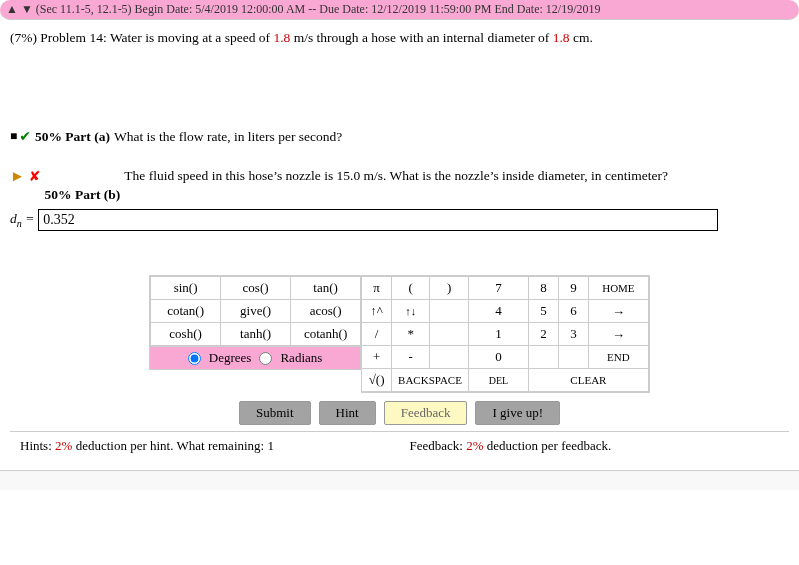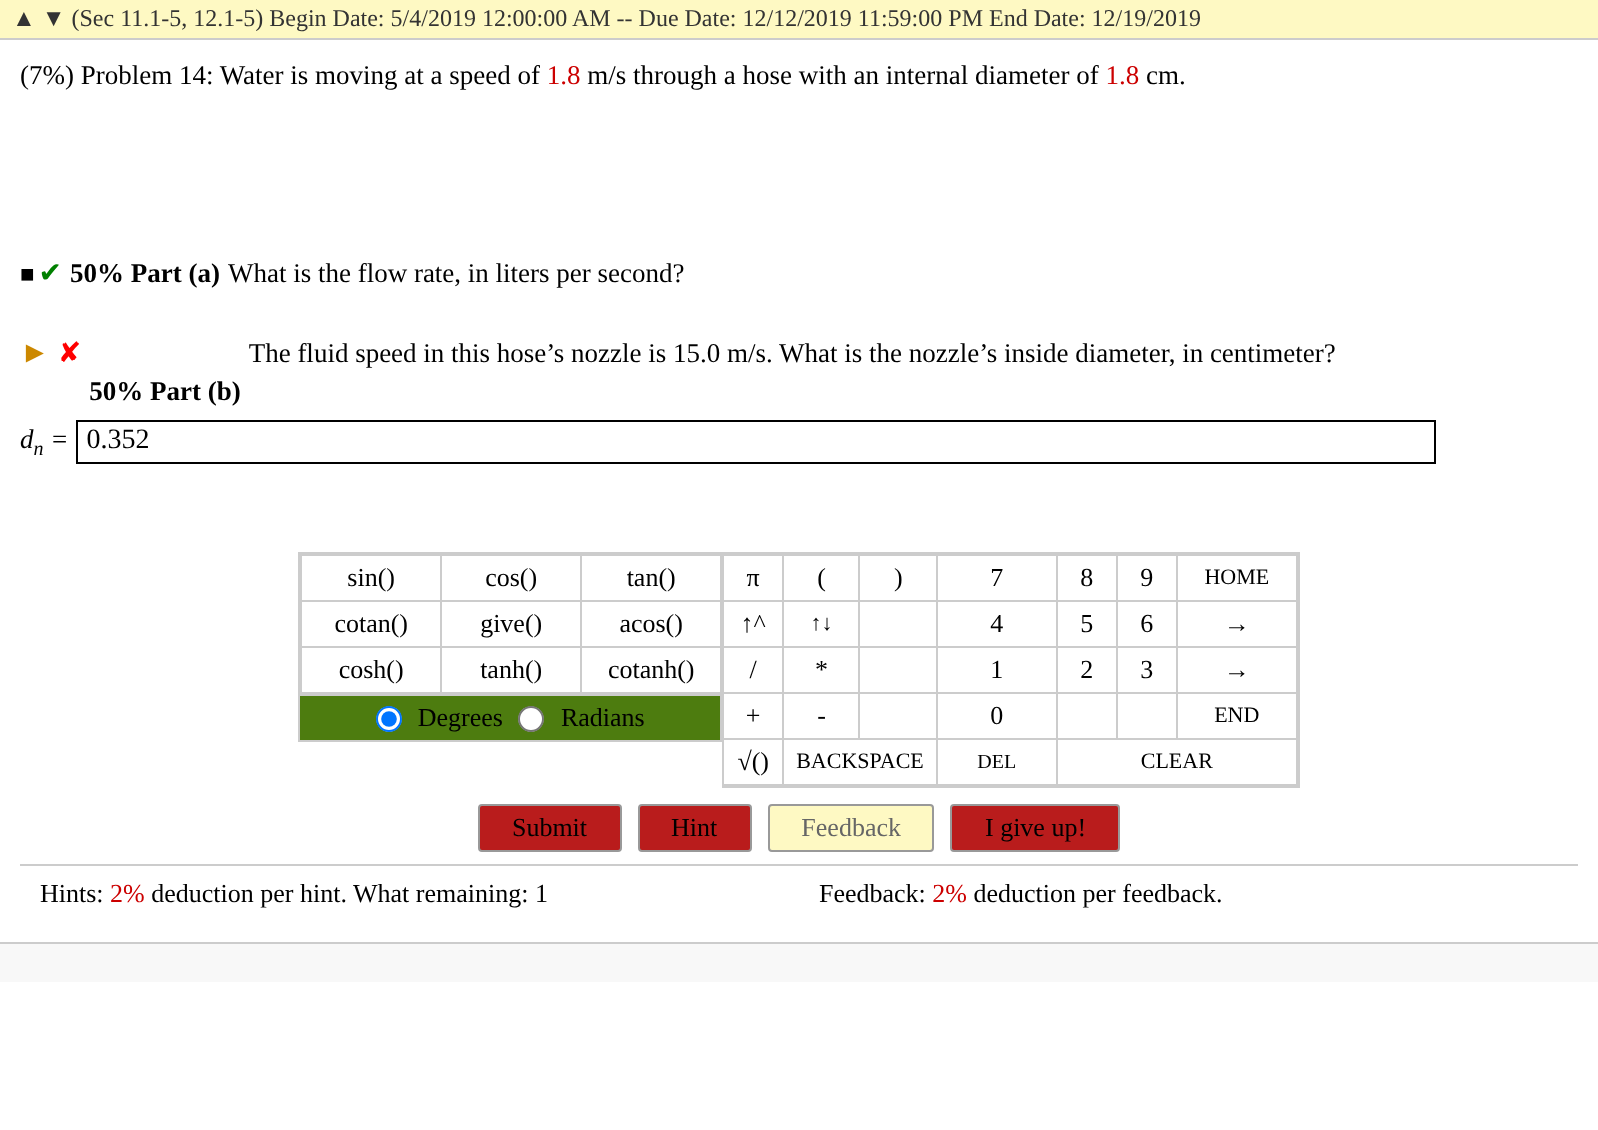--- a/index.html
+++ b/index.html
@@ -6,28 +6,29 @@
     body {
       font-family: Times New Roman, serif;
       font-size: 14px;
       background: #fff;
       color: #000;
       width: 799px;
       min-height: 565px;
       overflow-x: hidden;
     }
     .top-bar {
-      background: #fef9c3;
+      background: #f9a8d4;
       border-bottom: 1px solid #ccc;
       padding: 2px 6px;
       font-size: 12px;
       color: #333;
       white-space: nowrap;
       overflow: hidden;
       text-overflow: ellipsis;
+      border-radius: 10px;
     }
     .main-content {
       padding: 8px 10px 4px 10px;
     }
     .problem-text {
       font-size: 13.5px;
       margin-bottom: 80px;
       line-height: 1.5;
     }
     .problem-text .red { color: #cc0000; }
@@ -85,21 +86,21 @@
       background: #fff;
       min-width: 70px;
     }
     .radio-row {
       display: flex;
       align-items: center;
       justify-content: center;
       gap: 8px;
       padding: 3px 0;
       font-size: 13px;
-      background: #4d7c0f;
+      background: #f9a8d4;
       border: 1px solid #ccc;
       border-top: none;
     }
     .radio-row input[type=radio] { margin: 0; }
     .keypad-right {
       border: 1px solid #ccc;
       border-left: none;
     }
     .keypad-right table {
       border-collapse: collapse;
@@ -119,21 +120,21 @@
       display: flex;
       justify-content: center;
       gap: 8px;
       margin-bottom: 6px;
     }
     .btn {
       padding: 3px 16px;
       font-size: 13px;
       font-family: Times New Roman, serif;
       border: 1px solid #999;
-      background: #b91c1c;
+      background: #a3a3a3;
       cursor: pointer;
       border-radius: 2px;
     }
     .btn.feedback-btn { background: #fef9c3; color: #666; }
     .hints-row {
       display: flex;
       font-size: 13px;
       padding: 2px 10px;
       gap: 20px;
     }

